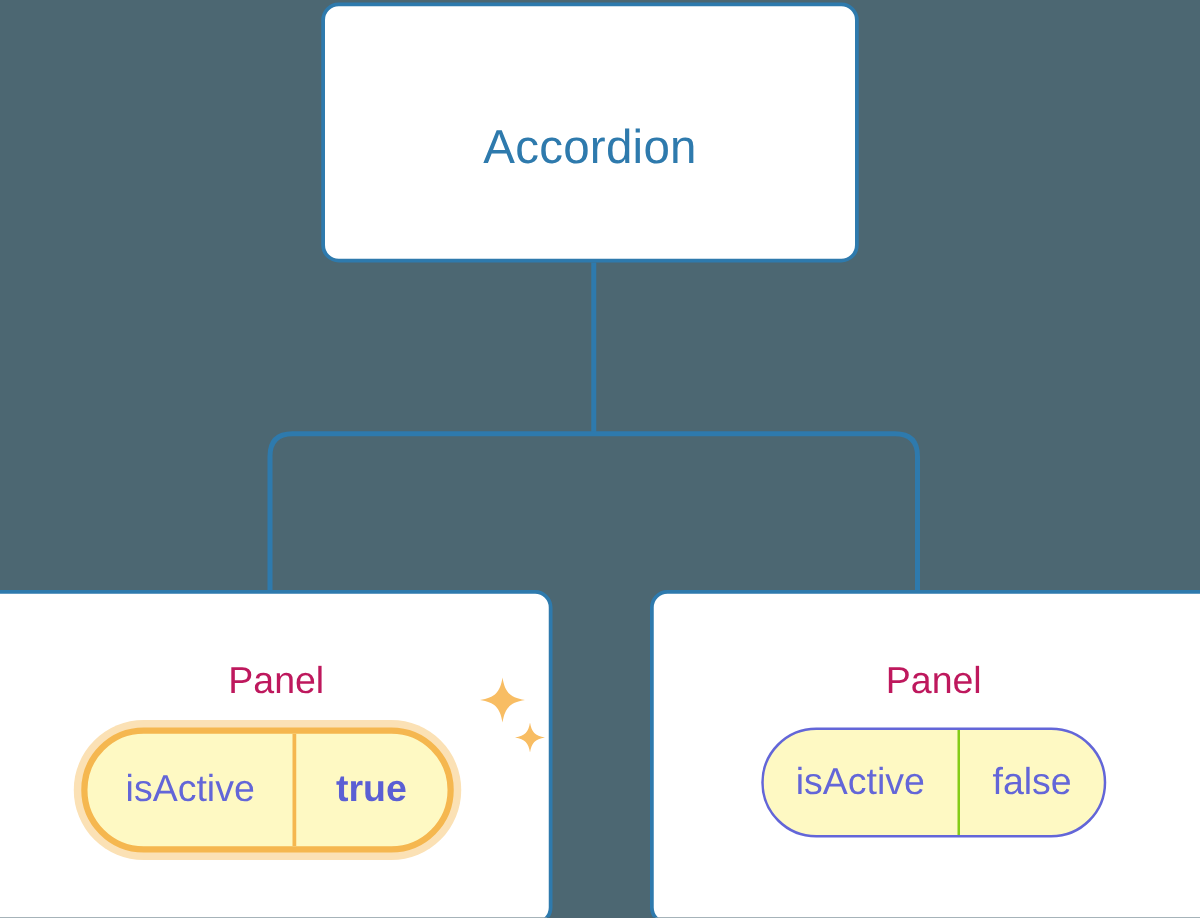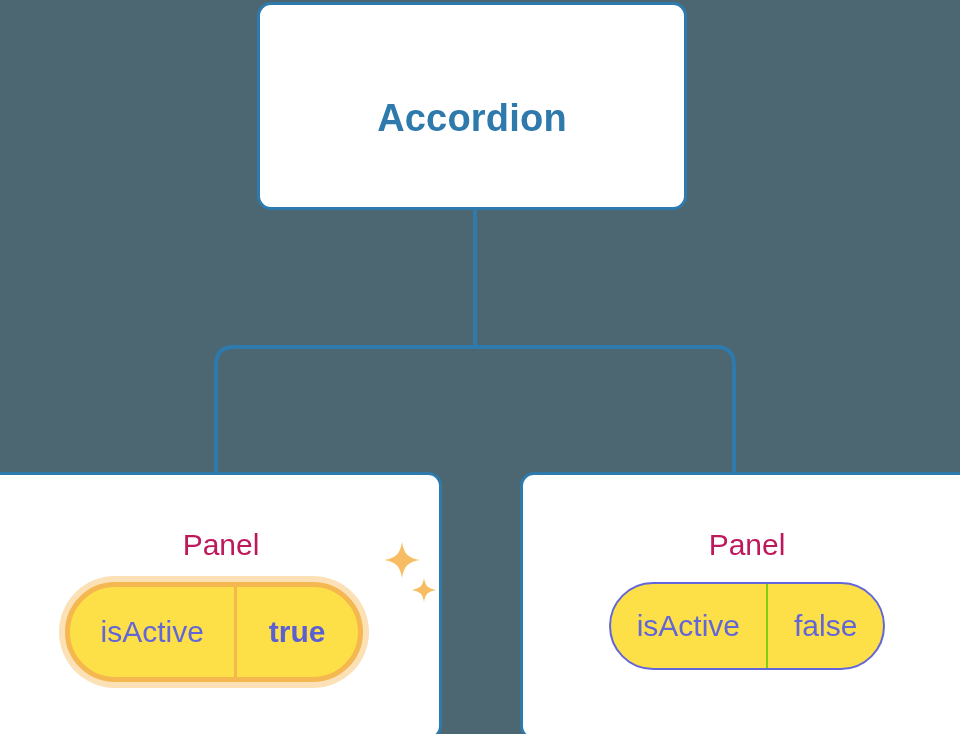--- a/index.html
+++ b/index.html
@@ -43,21 +43,21 @@
     border: 3px solid #2e7aad;
     border-radius: 14px;
     box-sizing: border-box;
     display: flex;
     align-items: center;
     justify-content: center;
   }
   .root-title {
     font-size: 38px;
     color: #2e7aad;
-    font-weight: 700;
+    font-weight: 400;
     letter-spacing: 0.2px;
     margin-top: 24px;
   }
 
   
   .panel-card {
     position: absolute;
     background: #ffffff;
     border: 3px solid #2e7aad;
     box-sizing: border-box;
@@ -92,21 +92,21 @@
     display: flex;
     justify-content: center;
     margin-top: 20px;
     position: relative;
   }
   .pill {
     display: flex;
     align-items: stretch;
     border-radius: 999px;
     box-sizing: border-box;
-    background: #fde047;
+    background: #fef9c3;
     overflow: hidden;
   }
   .pill-plain {
     border: 2px solid #6366d8;
     height: 88px;
   }
   .pill-highlight {
     border: 5px solid #f5b74f;
     height: 100px;
     box-shadow: 0 0 0 6px #fbe1b5;

